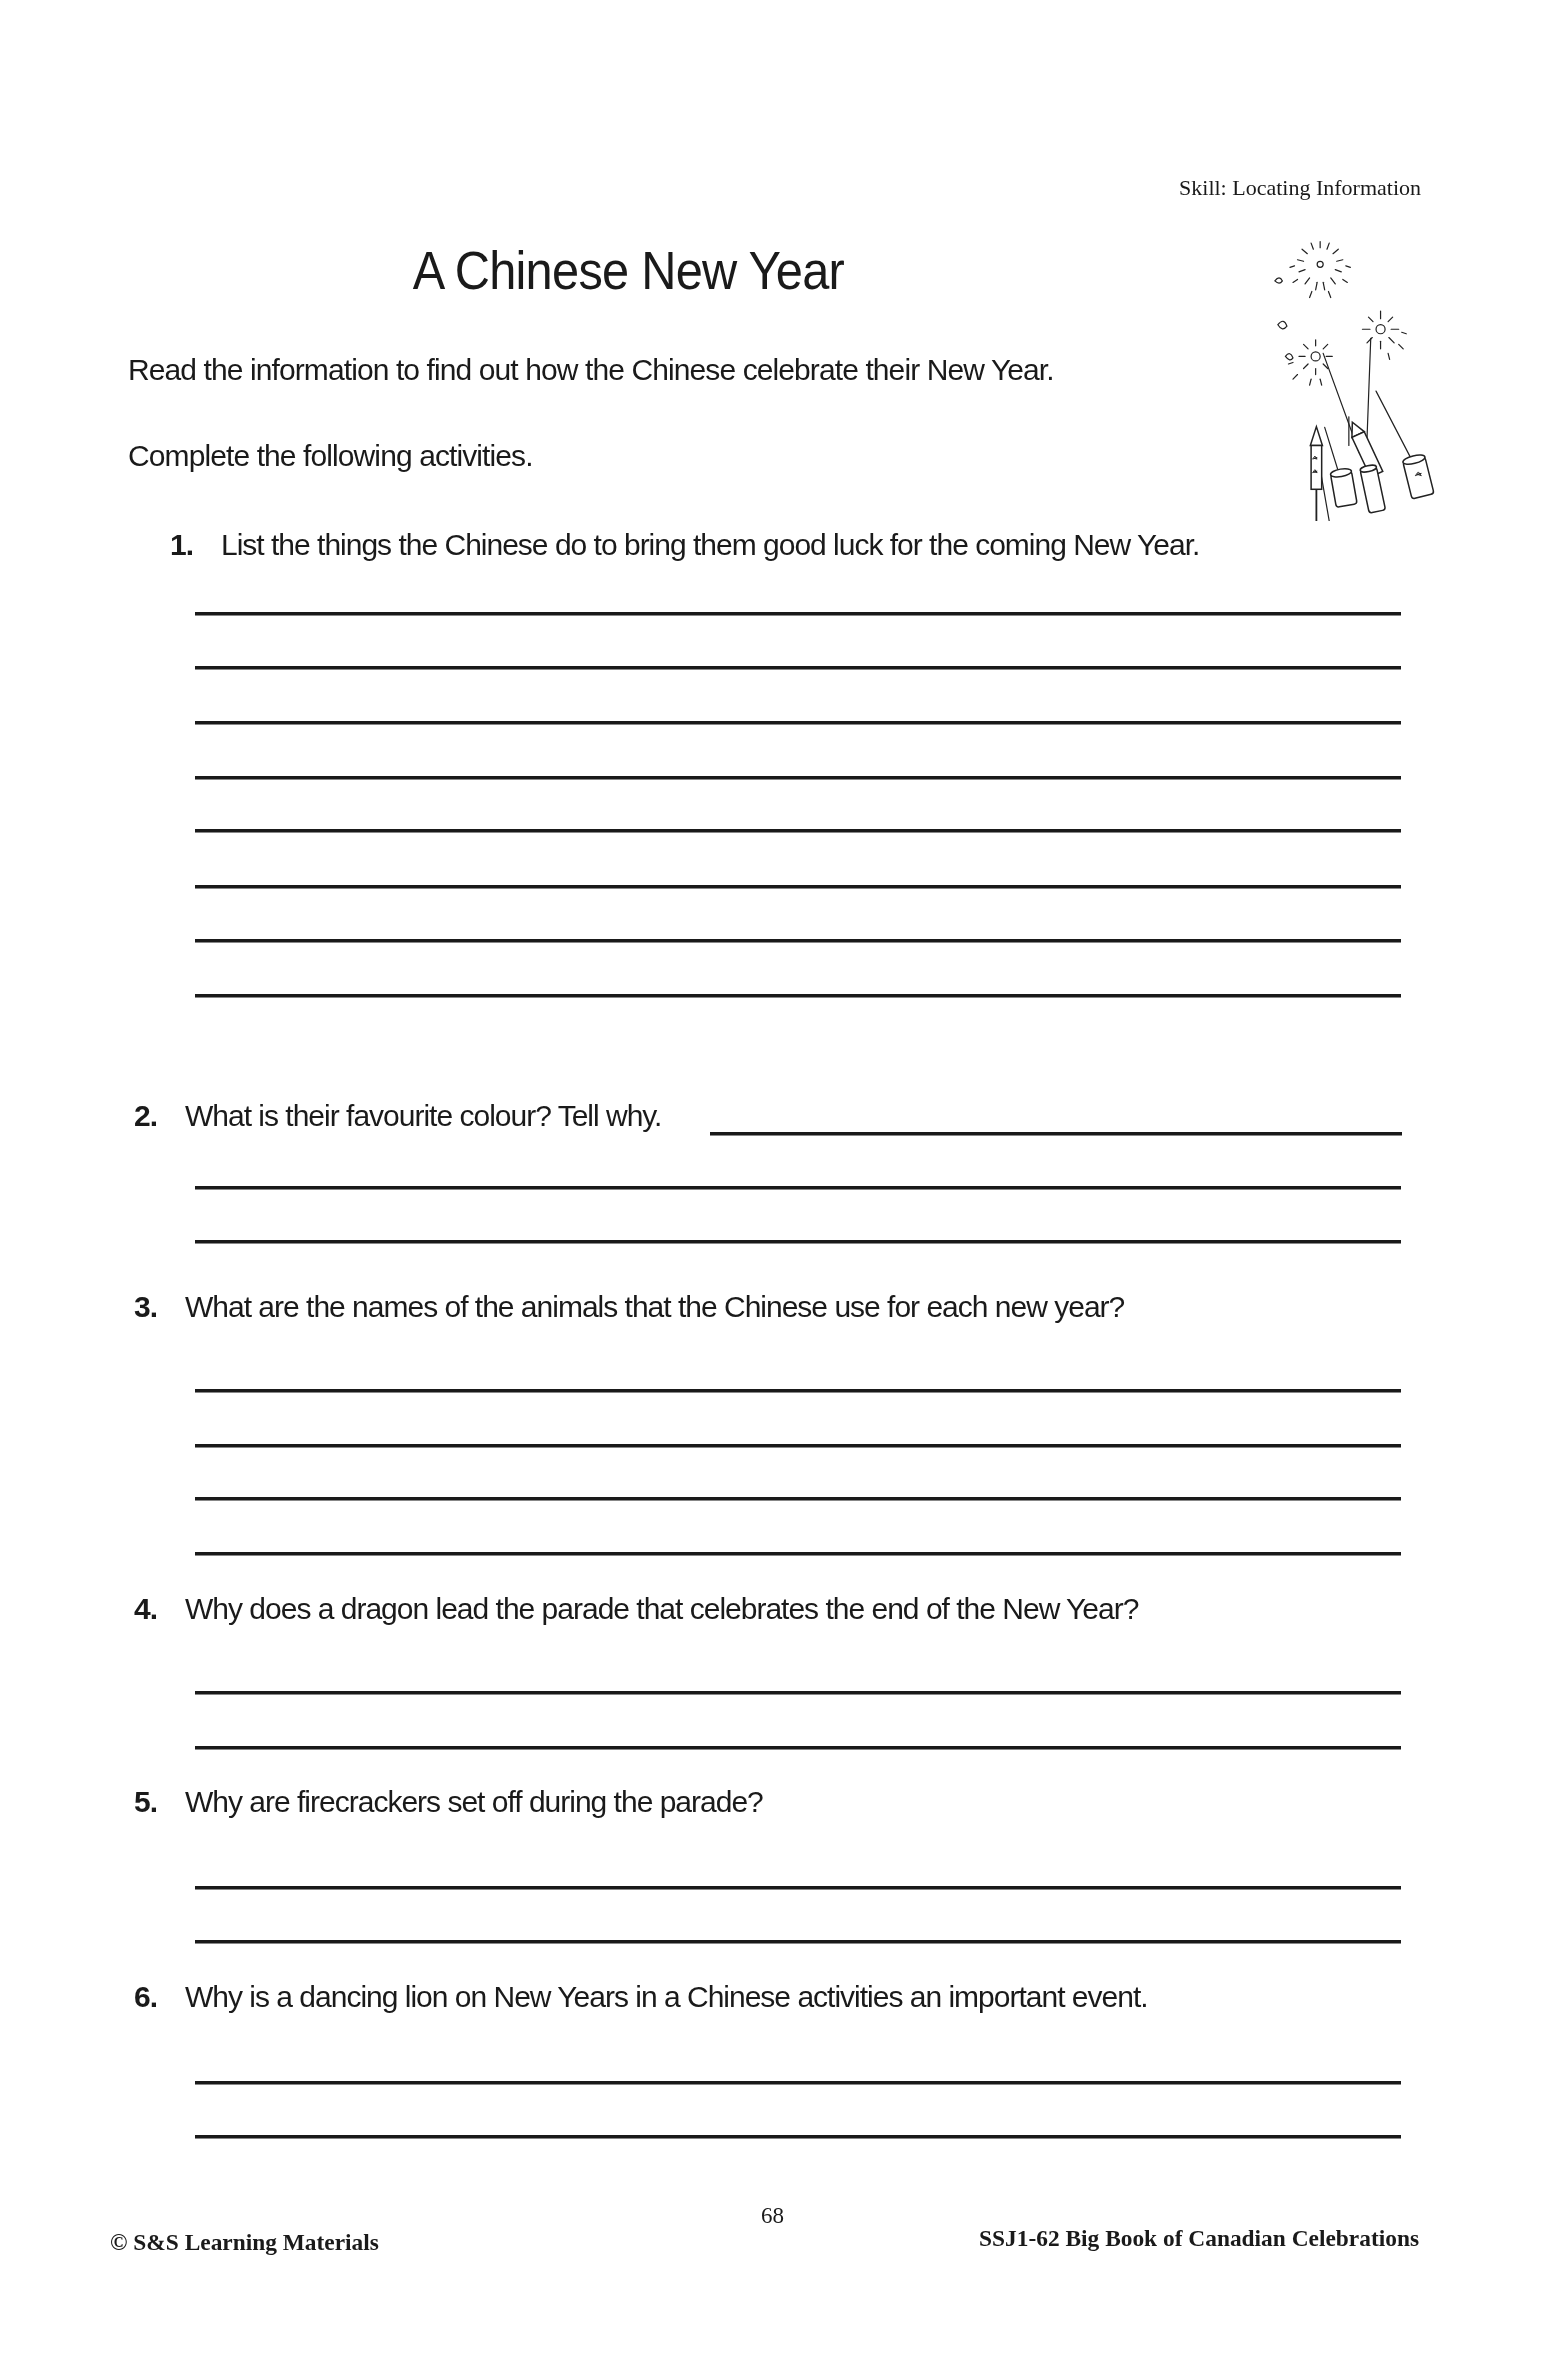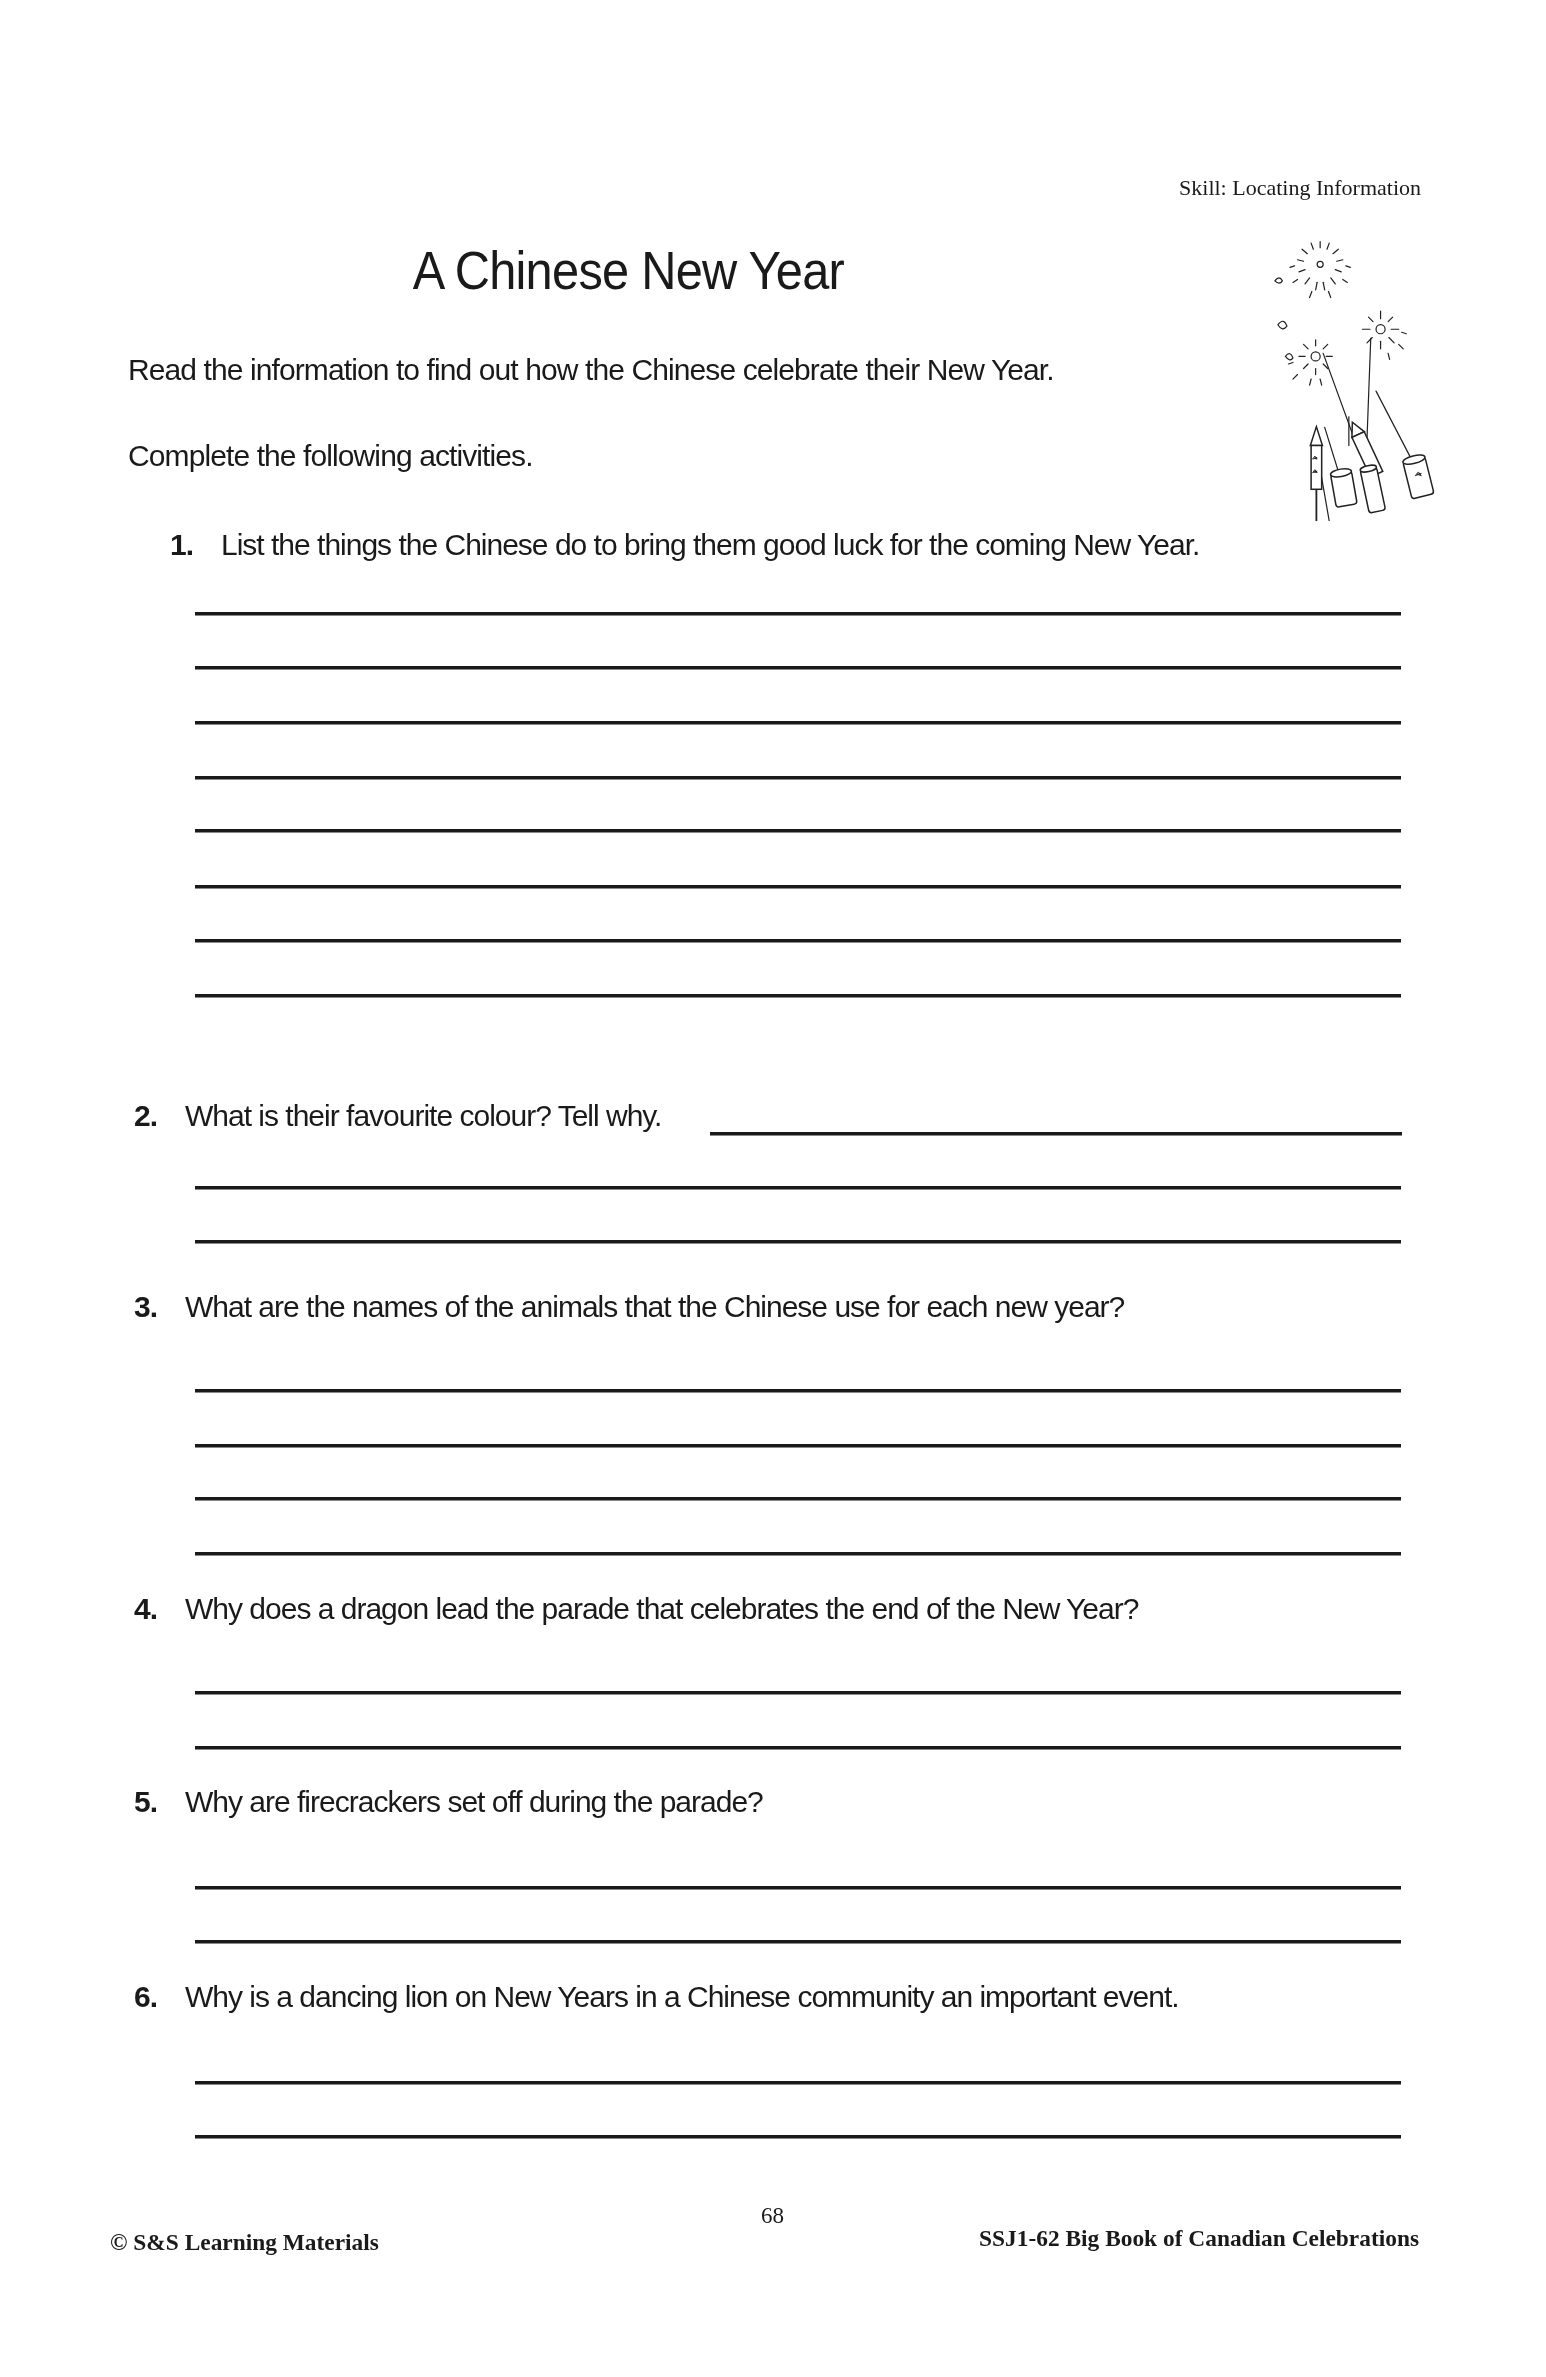--- a/index.html
+++ b/index.html
@@ -170,21 +170,21 @@
 <div class="abs answer-line" style="top:1691px;"></div>
 <div class="abs answer-line" style="top:1746px;"></div>
 
 <div class="abs question sans" style="top:1785px;">
   <span class="q-num">5.</span><span class="q-text">Why are firecrackers set off during the parade?</span>
 </div>
 <div class="abs answer-line" style="top:1886px;"></div>
 <div class="abs answer-line" style="top:1940px;"></div>
 
 <div class="abs question sans" style="top:1980px;">
-  <span class="q-num">6.</span><span class="q-text">Why is a dancing lion on New Years in a Chinese community an important event.</span>
+  <span class="q-num">6.</span><span class="q-text">Why is a dancing lion on New Years in a Chinese activities an important event.</span>
 </div>
 <div class="abs answer-line" style="top:2081px;"></div>
 <div class="abs answer-line" style="top:2135px;"></div>
 
 <div class="abs footer footer-left serif">© S&amp;S Learning Materials</div>
 <div class="abs footer footer-center serif">68</div>
 <div class="abs footer footer-right serif">SSJ1-62 Big Book of Canadian Celebrations</div>
 
 
 </body></html>

